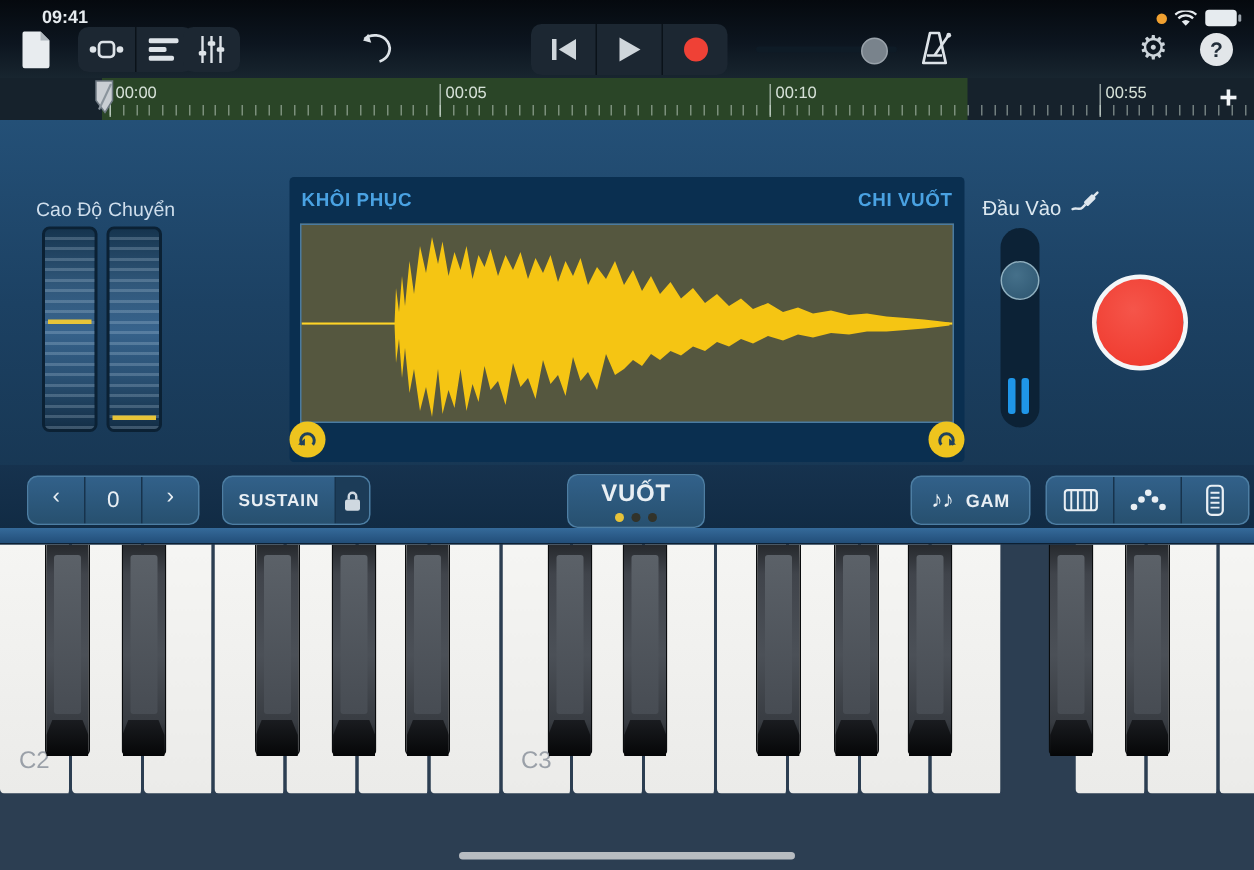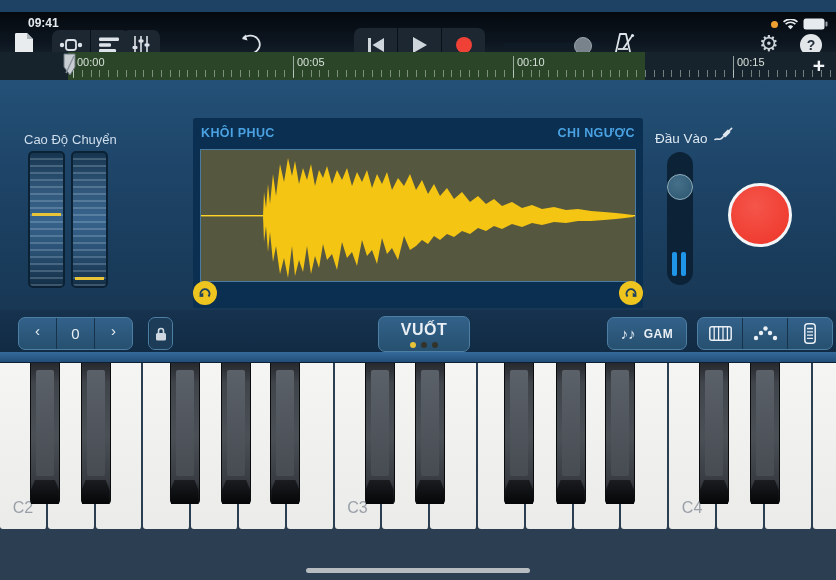--- a/index.html
+++ b/index.html
@@ -1,20 +1,20 @@
 <!DOCTYPE html>
 <html><head>
 <meta charset="utf-8">
 <style>
   html,body{margin:0;padding:0;background:#000;}
   #page{position:relative;width:836px;height:580px;overflow:hidden;
     font-family:"Liberation Sans",sans-serif;background:#1d4263;user-select:none;}
 
   
-  #toolbar{position:absolute;left:0;top:12px;width:836px;height:52px;
+  #toolbar{position:absolute;left:0;top:0;width:836px;height:52px;
     background:linear-gradient(180deg,#05090e,#0c151f 55%,#18252f);}
   .statusbar{position:absolute;top:4px;color:#e6ebef;font-size:12px;font-weight:bold;}
   #status-time{left:28px;}
   #status-right{right:8px;top:6px;display:flex;align-items:center;gap:5px;position:absolute;}
   .mic-dot{width:7px;height:7px;border-radius:50%;background:#f0a030;}
   .tb-btn{position:absolute;display:flex;align-items:center;justify-content:center;color:#dde3e8;}
   .tb-group{position:absolute;display:flex;background:#1c2732;border-radius:7px;overflow:hidden;}
   .tb-cell{display:flex;align-items:center;justify-content:center;}
   .tb-sep{width:1px;background:#0a1219;}
   #transport{left:354px;top:16px;height:34px;}
@@ -324,21 +324,21 @@
         <div class="tick" style="left: 812.2px;"></div>
         <div class="tick" style="left: 821px;"></div>
         <div class="tick" style="left: 829.8px;"></div>
         <div class="majortick" style="left: 73px;"></div>
         <div class="rlabel" style="left: 77px;">00:00</div>
         <div class="majortick" style="left: 293px;"></div>
         <div class="rlabel" style="left: 297px;">00:05</div>
         <div class="majortick" style="left: 513px;"></div>
         <div class="rlabel" style="left: 517px;">00:10</div>
         <div class="majortick" style="left: 733px;"></div>
-        <div class="rlabel" style="left: 737px;">00:15</div>
+        <div class="rlabel" style="left: 737px;">00:55</div>
       </div>
     <div id="add-track">+</div>
   </div>
   <div id="playhead">
     <svg width="16" height="24" viewBox="0 0 16 24">
       <path d="M2 1 h11 v13 l-5 8 -6 -8 Z" fill="#c9ced3" stroke="#6f7a83" stroke-width="1"></path>
       <path d="M4 20 L12 3" stroke="#8a949c" stroke-width="1.4"></path>
     </svg>
   </div>
 
@@ -349,21 +349,21 @@
     <div class="wheel" style="left:28px;">
       <div class="wheel-ind" style="top:60px;"></div>
     </div>
     <div class="wheel" style="left:71px;">
       <div class="wheel-ind" style="top:124px;"></div>
     </div>
 
     <div id="sample-panel">
       <div id="tabs">
         <span class="tab">KHÔI PHỤC</span>
-        <span class="tab">CHI NGƯỢC</span>
+        <span class="tab">CHI VUỐT</span>
       </div>
       <div id="wavebox">
         <svg width="434" height="131" viewBox="0 0 434 131">
           <rect x="0" y="65" width="434" height="1.4" fill="#ffd427"></rect>
           <polygon id="wave-poly" points="62,66 63,42 65,58 67,34 69,54 72,24 75,46 79,14 83,32 87,8 91,26 94,11 98,34 102,18 106,30 110,14 114,36 118,20 122,28 126,16 131,34 136,20 141,30 146,18 151,36 156,22 161,32 166,20 171,38 176,24 181,34 186,22 191,40 197,28 203,36 209,24 215,40 221,30 227,44 233,34 239,46 246,38 253,49 261,42 269,52 277,46 285,54 293,49 301,56 311,52 321,58 331,55 341,59 353,57 365,60 377,59 390,61 403,62 415,63 424,64 432,65 432,67 424,68 415,69 403,70 390,71 377,71 365,73 353,72 341,75 331,73 321,77 311,74 301,79 293,76 285,81 277,78 269,84 261,81 253,87 246,84 239,90 233,86 227,94 221,90 215,96 209,100 203,86 197,110 191,98 186,104 181,88 176,114 171,100 166,106 161,90 156,116 151,102 146,108 141,92 136,120 131,104 126,110 122,94 118,118 114,106 110,124 106,96 102,122 98,110 94,126 91,96 87,128 83,108 79,124 75,96 72,112 69,82 67,102 65,76 63,92 62,66" fill="#f5c513"></polygon>
         </svg>
       </div>
       <div class="loop-handle" id="loop-left">
         <svg width="14" height="14" viewBox="0 0 14 14">
           <path d="M3.5 10.5 a4.5 4.5 0 1 1 7 0" stroke="#20425c" stroke-width="2" fill="none"></path>
@@ -401,20 +401,21 @@
   <div id="controls">
     <div class="seg" id="octave-group">
       <div class="cell chev">‹</div>
       <div class="divider"></div>
       <div class="cell">0</div>
       <div class="divider"></div>
       <div class="cell chev">›</div>
     </div>
 
     <div class="seg" id="sustain-group">
+      <div class="cell" id="sustain-main">SUSTAIN</div>
       <div class="divider"></div>
       <div class="cell" id="sustain-lock">
         <svg width="12" height="14" viewBox="0 0 12 14">
           <rect x="1" y="6" width="10" height="7.5" rx="1.5" fill="#cfd8e0"></rect>
           <path d="M3.5 6 V4 a2.5 2.5 0 0 1 5 0 V6" stroke="#cfd8e0" stroke-width="1.6" fill="none"></path>
         </svg>
       </div>
     </div>
 
     <div class="btn" id="swipe-button">
@@ -477,23 +478,20 @@
       <div class="wkey" style="left: 286.8px;"></div>
       <div class="wkey" style="left: 334.6px;">
         <span class="klabel">C3</span>
       </div>
       <div class="wkey" style="left: 382.4px;"></div>
       <div class="wkey" style="left: 430.2px;"></div>
       <div class="wkey" style="left: 478px;"></div>
       <div class="wkey" style="left: 525.8px;"></div>
       <div class="wkey" style="left: 573.6px;"></div>
       <div class="wkey" style="left: 621.4px;"></div>
-      <div class="wkey" style="left: 669.2px;">
-        <span class="klabel">C4</span>
-      </div>
       <div class="wkey" style="left: 717px;"></div>
       <div class="wkey" style="left: 764.8px;"></div>
       <div class="wkey" style="left: 812.6px;"></div>
       <div class="bkey" style="left: 29.932px;">
         <div class="bstripe"></div>
         <div class="bfoot"></div>
       </div>
       <div class="bkey" style="left: 80.6px;">
         <div class="bstripe"></div>
         <div class="bfoot"></div>

